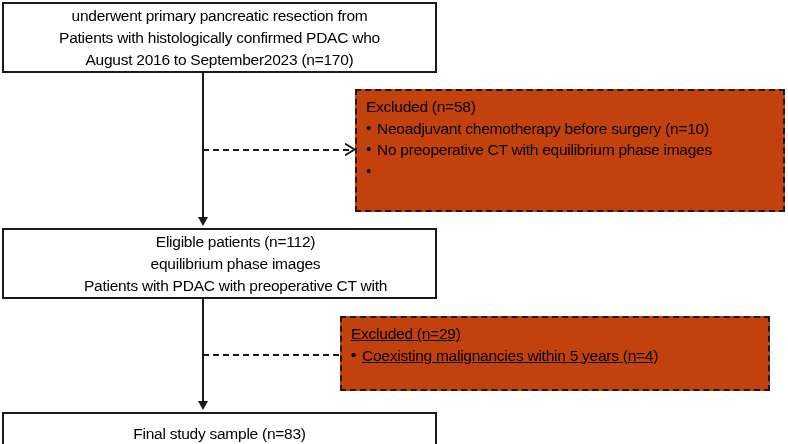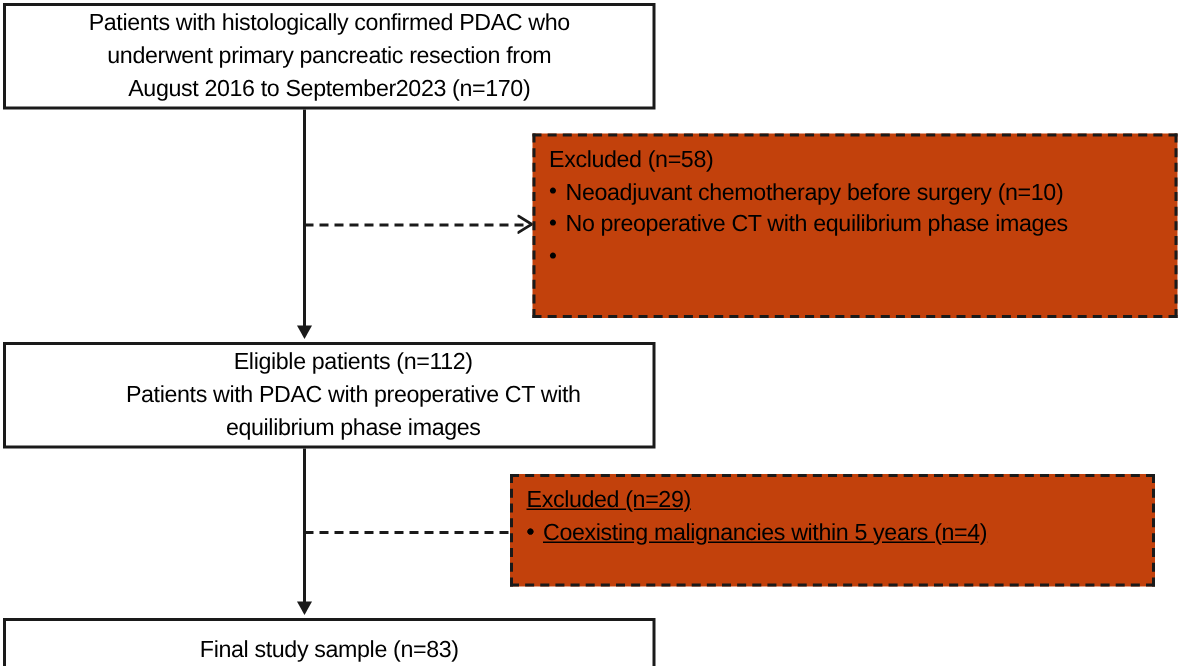--- a/index.html
+++ b/index.html
@@ -92,22 +92,22 @@
     height: 13px;
   }
   .harrow svg { display: block; }
 </style>
 </head>
 <body>
 
 <div id="canvas">
 
   <div class="node" style="left:2px; top:2px; width:435px; height:71px;">
+    <span class="ln">underwent primary pancreatic resection from</span>
     <span class="ln">Patients with histologically confirmed PDAC who</span>
-    <span class="ln">underwent primary pancreatic resection from</span>
     <span class="ln">August 2016 to September2023 (n=170)</span>
   </div>
 
   <div class="vline" style="left:202px; top:73px; height:146px;"></div>
   <div class="vtip" style="left:198px; top:217px;"></div>
 
   <div class="hdash" style="left:203px; top:149px; width:146px;"></div>
   <div class="harrow" style="left:345px; top:143px;">
     <svg width="11" height="13" viewBox="0 0 11 13" aria-hidden="true">
       <path d="M0.5 1 L9.5 6.5 L0.5 12" fill="none" stroke="#1a1a1a" stroke-width="1.8" stroke-linecap="square" stroke-linejoin="miter"></path>
@@ -126,22 +126,22 @@
         <span>No preoperative CT with equilibrium phase images</span>
       </li>
       <li>
         <span class="bul">•</span>
       </li>
     </ul>
   </div>
 
   <div class="node" style="left:2px; top:228px; width:435px; height:71px;padding-left:38px;">
     <span class="ln">Eligible patients (n=112)</span>
+    <span class="ln">equilibrium phase images</span>
     <span class="ln">Patients with PDAC with preoperative CT with</span>
-    <span class="ln">equilibrium phase images</span>
   </div>
 
   <div class="vline" style="left:202px; top:299px; height:104px;"></div>
   <div class="vtip" style="left:198px; top:401px;"></div>
 
   <div class="hdash" style="left:203px; top:354px; width:146px;"></div>
   <div class="harrow" style="left:345px; top:348px;">
     <svg width="11" height="13" viewBox="0 0 11 13" aria-hidden="true">
       <path d="M0.5 1 L9.5 6.5 L0.5 12" fill="none" stroke="#1a1a1a" stroke-width="1.8" stroke-linecap="square" stroke-linejoin="miter"></path>
     </svg>

